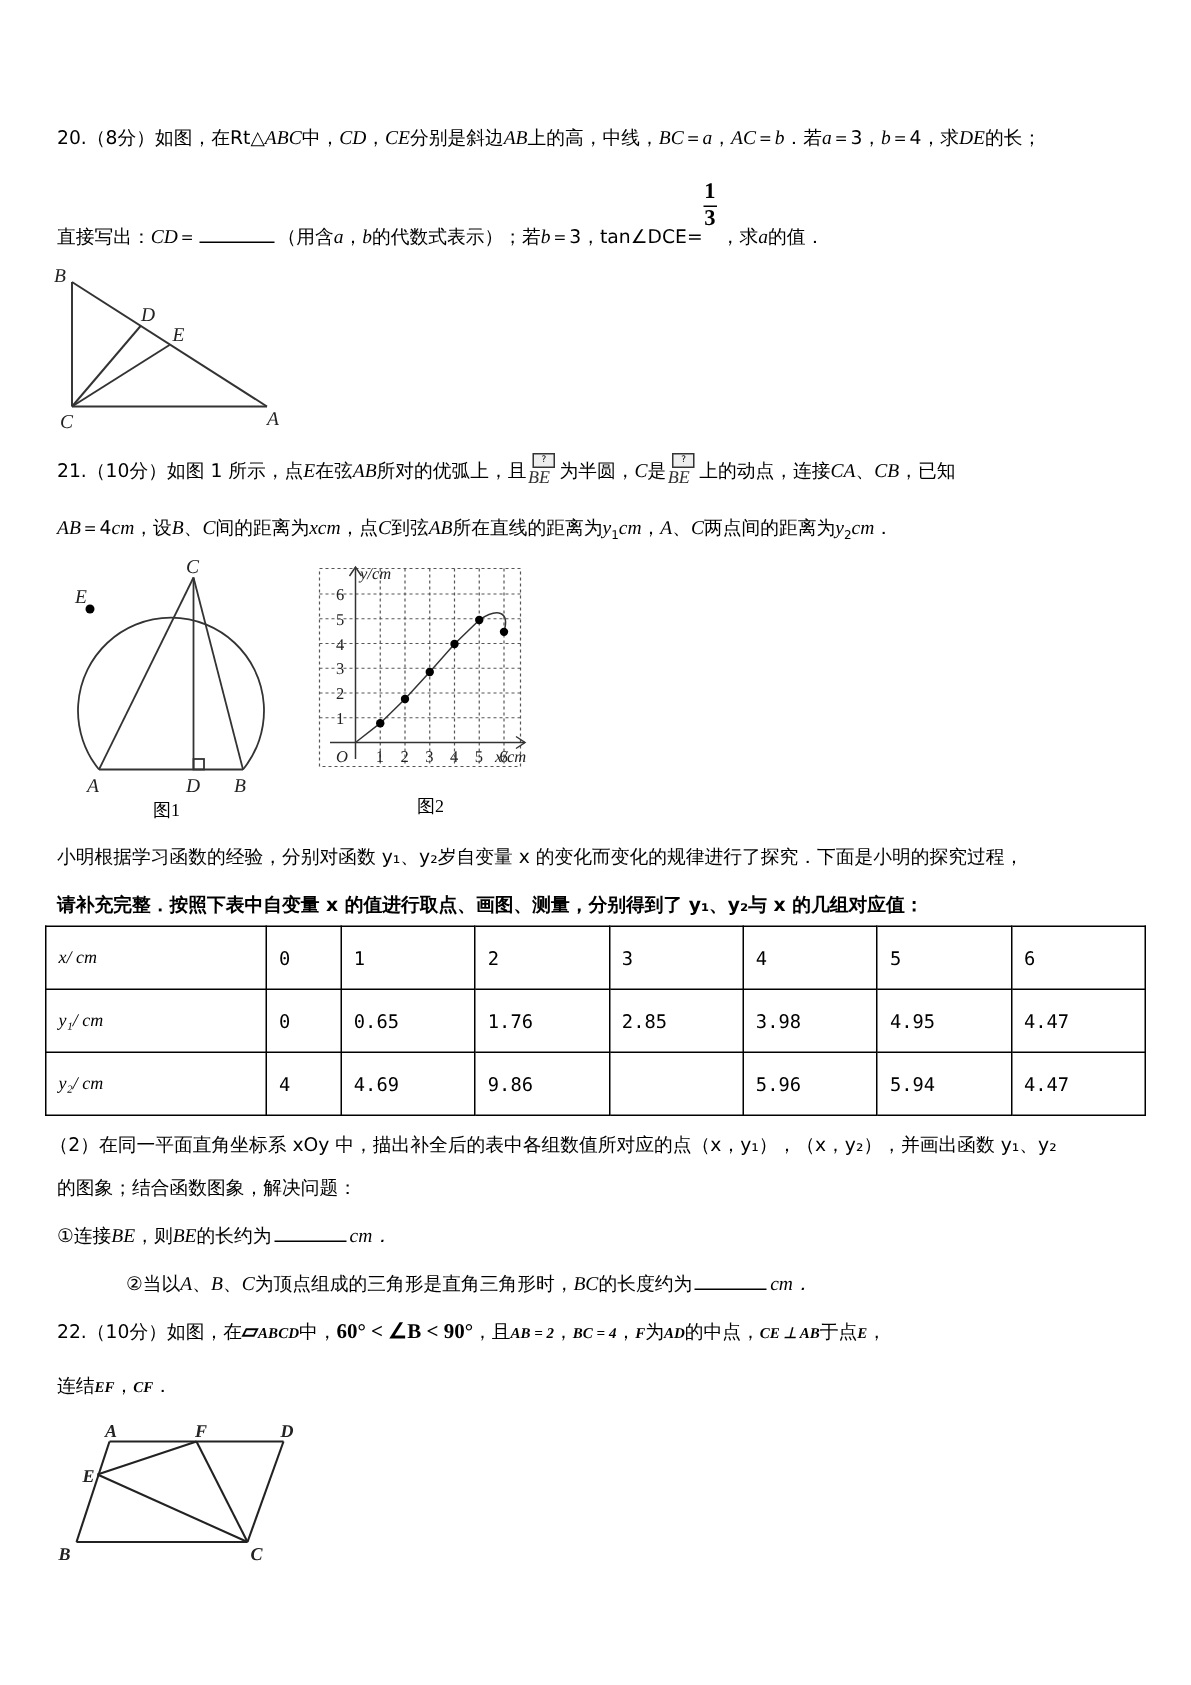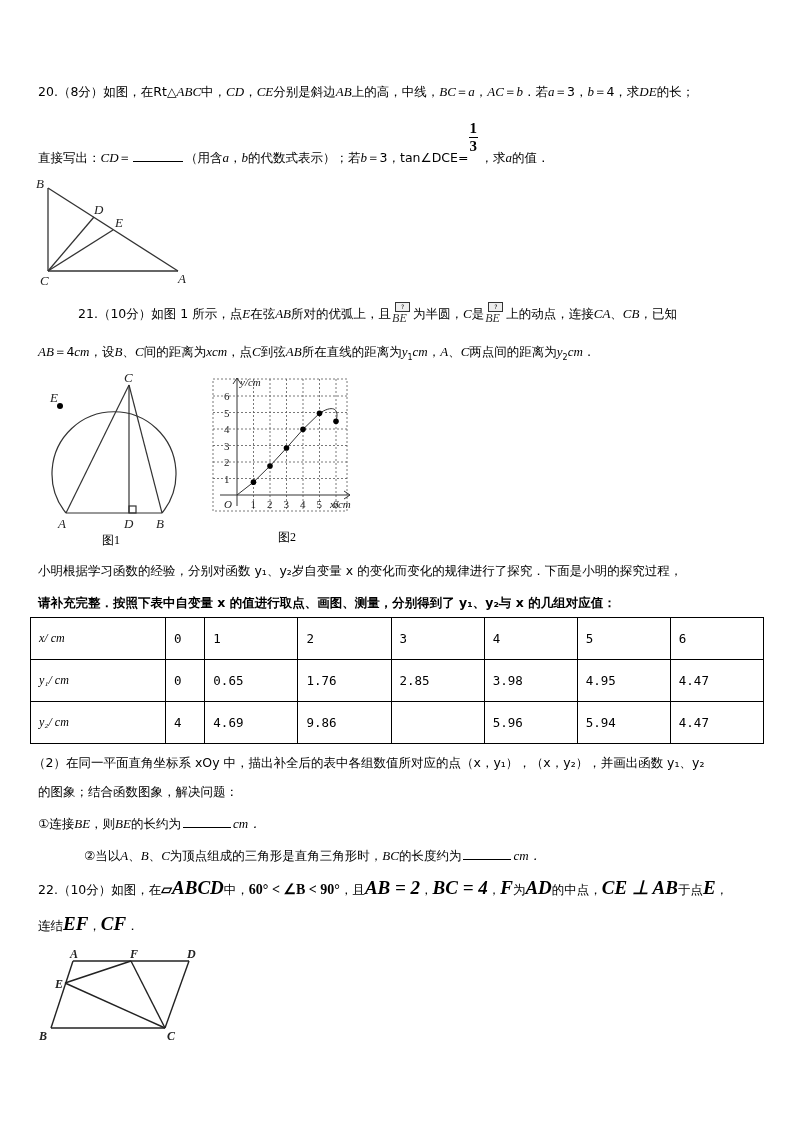--- a/index.html
+++ b/index.html
@@ -1,33 +1,33 @@
 <!DOCTYPE html>
 <html><head>
 <meta charset="utf-8">
 <style>
   html, body { margin: 0; padding: 0; background: #ffffff; }
   body { width: 794px; height: 1123px; position: relative; overflow: hidden;
          font-family: "DejaVu Sans", "Liberation Sans", sans-serif; color: #000; }
   .line { position: absolute; left: 38px; font-size: 12.5px; white-space: nowrap; line-height: 16px; }
   .i { font-style: italic; font-family: "Liberation Serif", serif; font-size: 13px; }
   .b { font-weight: bold; font-family: "Liberation Serif", serif; font-size: 14px; }
-  .bi { font-weight: bold; font-style: italic; font-family: "Liberation Serif", serif; font-size: 19px; }
+  .bi { font-weight: bold; font-style: italic; font-family: "Liberation Serif", serif; font-size: 10px; }
   .blank { display: inline-block; width: 50px; border-bottom: 1px solid #000; height: 12px; vertical-align: baseline; margin: 0 2px; }
   .blank.short { width: 48px; }
   .frac { display: inline-block; position: relative; width: 12px; height: 16px; vertical-align: baseline; }
   .frac .num { position: absolute; left: 1px; top: -26px; font-weight: bold; font-family: "Liberation Serif", serif; font-size: 15px; }
   .frac .bar { position: absolute; left: 1px; top: -9px; width: 9px; border-top: 1.5px solid #000; }
   .frac .den { position: absolute; left: 1px; top: -8px; font-weight: bold; font-family: "Liberation Serif", serif; font-size: 15px; }
   .arc { display: inline-block; position: relative; width: 22px; height: 16px; vertical-align: bottom; }
   .arc .box { position: absolute; left: 4px; top: -4px; width: 13px; height: 8px; border: 1px solid #333; background: #eee; font-size: 6px; line-height: 8px; text-align: center; }
   .arc .lbl { position: absolute; left: 1px; top: 4px; font-style: italic; font-family: "Liberation Serif", serif; font-size: 12px; color: #333; }
   sub { font-size: 8px; }
   table.data { position: absolute; left: 30px; top: 617px; border-collapse: collapse; width: 734px; }
-  table.data td { border: 1px solid #000; height: 41px; font-size: 12.5px; padding: 0 0 0 8px; font-family: "DejaVu Sans Mono", "Liberation Mono", monospace; }
+  table.data td { border: 1px solid #000; height: 41px; font-size: 12.5px; padding: 0 12px 0 8px; font-family: "DejaVu Sans Mono", "Liberation Mono", monospace; }
   table.data td.hd { font-family: "Liberation Serif", serif; font-style: italic; font-size: 12px; }
   .fig { position: absolute; }
   svg text { font-family: "Liberation Serif", serif; }
 </style>
 </head>
 <body>
 
 <div class="line" style="top:84px;text-align:right;">
   <span>20.</span><span>（8分）</span><span>如图，在</span><span>Rt△</span><span class="i">ABC</span><span>中，</span><span class="i">CD</span><span>，</span><span class="i">CE</span><span>分别是斜边</span><span class="i">AB</span><span>上的高，中线，</span><span class="i">BC</span><span>＝</span><span class="i">a</span><span>，</span><span class="i">AC</span><span>＝</span><span class="i">b</span><span>．若</span><span class="i">a</span><span>＝3，</span><span class="i">b</span><span>＝4，求</span><span class="i">DE</span><span>的长；</span>
 </div>
@@ -46,21 +46,21 @@
   </g>
   <g font-size="13" font-style="italic" fill="#222">
     <text x="6" y="16">B</text>
     <text x="64" y="42">D</text>
     <text x="85" y="55">E</text>
     <text x="10" y="113">C</text>
     <text x="148" y="111">A</text>
   </g>
 </svg>
 
-<div class="line" style="top:306px;margin-left:40px;">
+<div class="line" style="top:306px;">
   <span>21.</span><span>（10分）</span><span>如图 1 所示，点</span><span class="i">E</span><span>在弦</span><span class="i">AB</span><span>所对的优弧上，且</span><span class="arc"><span class="box">?</span><span class="lbl">BE</span></span><span>为半圆，</span><span class="i">C</span><span>是</span><span class="arc"><span class="box">?</span><span class="lbl">BE</span></span><span>上的动点，连接</span><span class="i">CA</span><span>、</span><span class="i">CB</span><span>，已知</span>
 </div>
 
 <div class="line" style="top:344px;">
   <span class="i">AB</span><span>＝4</span><span class="i">cm</span><span>，设</span><span class="i">B</span><span>、</span><span class="i">C</span><span>间的距离为</span><span class="i">xcm</span><span>，点</span><span class="i">C</span><span>到弦</span><span class="i">AB</span><span>所在直线的距离为</span><span class="i">y</span><sub>1</sub><span class="i">cm</span><span>，</span><span class="i">A</span><span>、</span><span class="i">C</span><span>两点间的距离为</span><span class="i">y</span><sub>2</sub><span class="i">cm</span><span>．</span>
 </div>
 
 <svg class="fig" style="left:30px; top:370px;" width="170" height="180" viewBox="0 0 170 180">
   <g stroke="#333" stroke-width="1.2" fill="none">
     <path d="M 36 143 A 62 62 0 1 1 132 143"></path>

